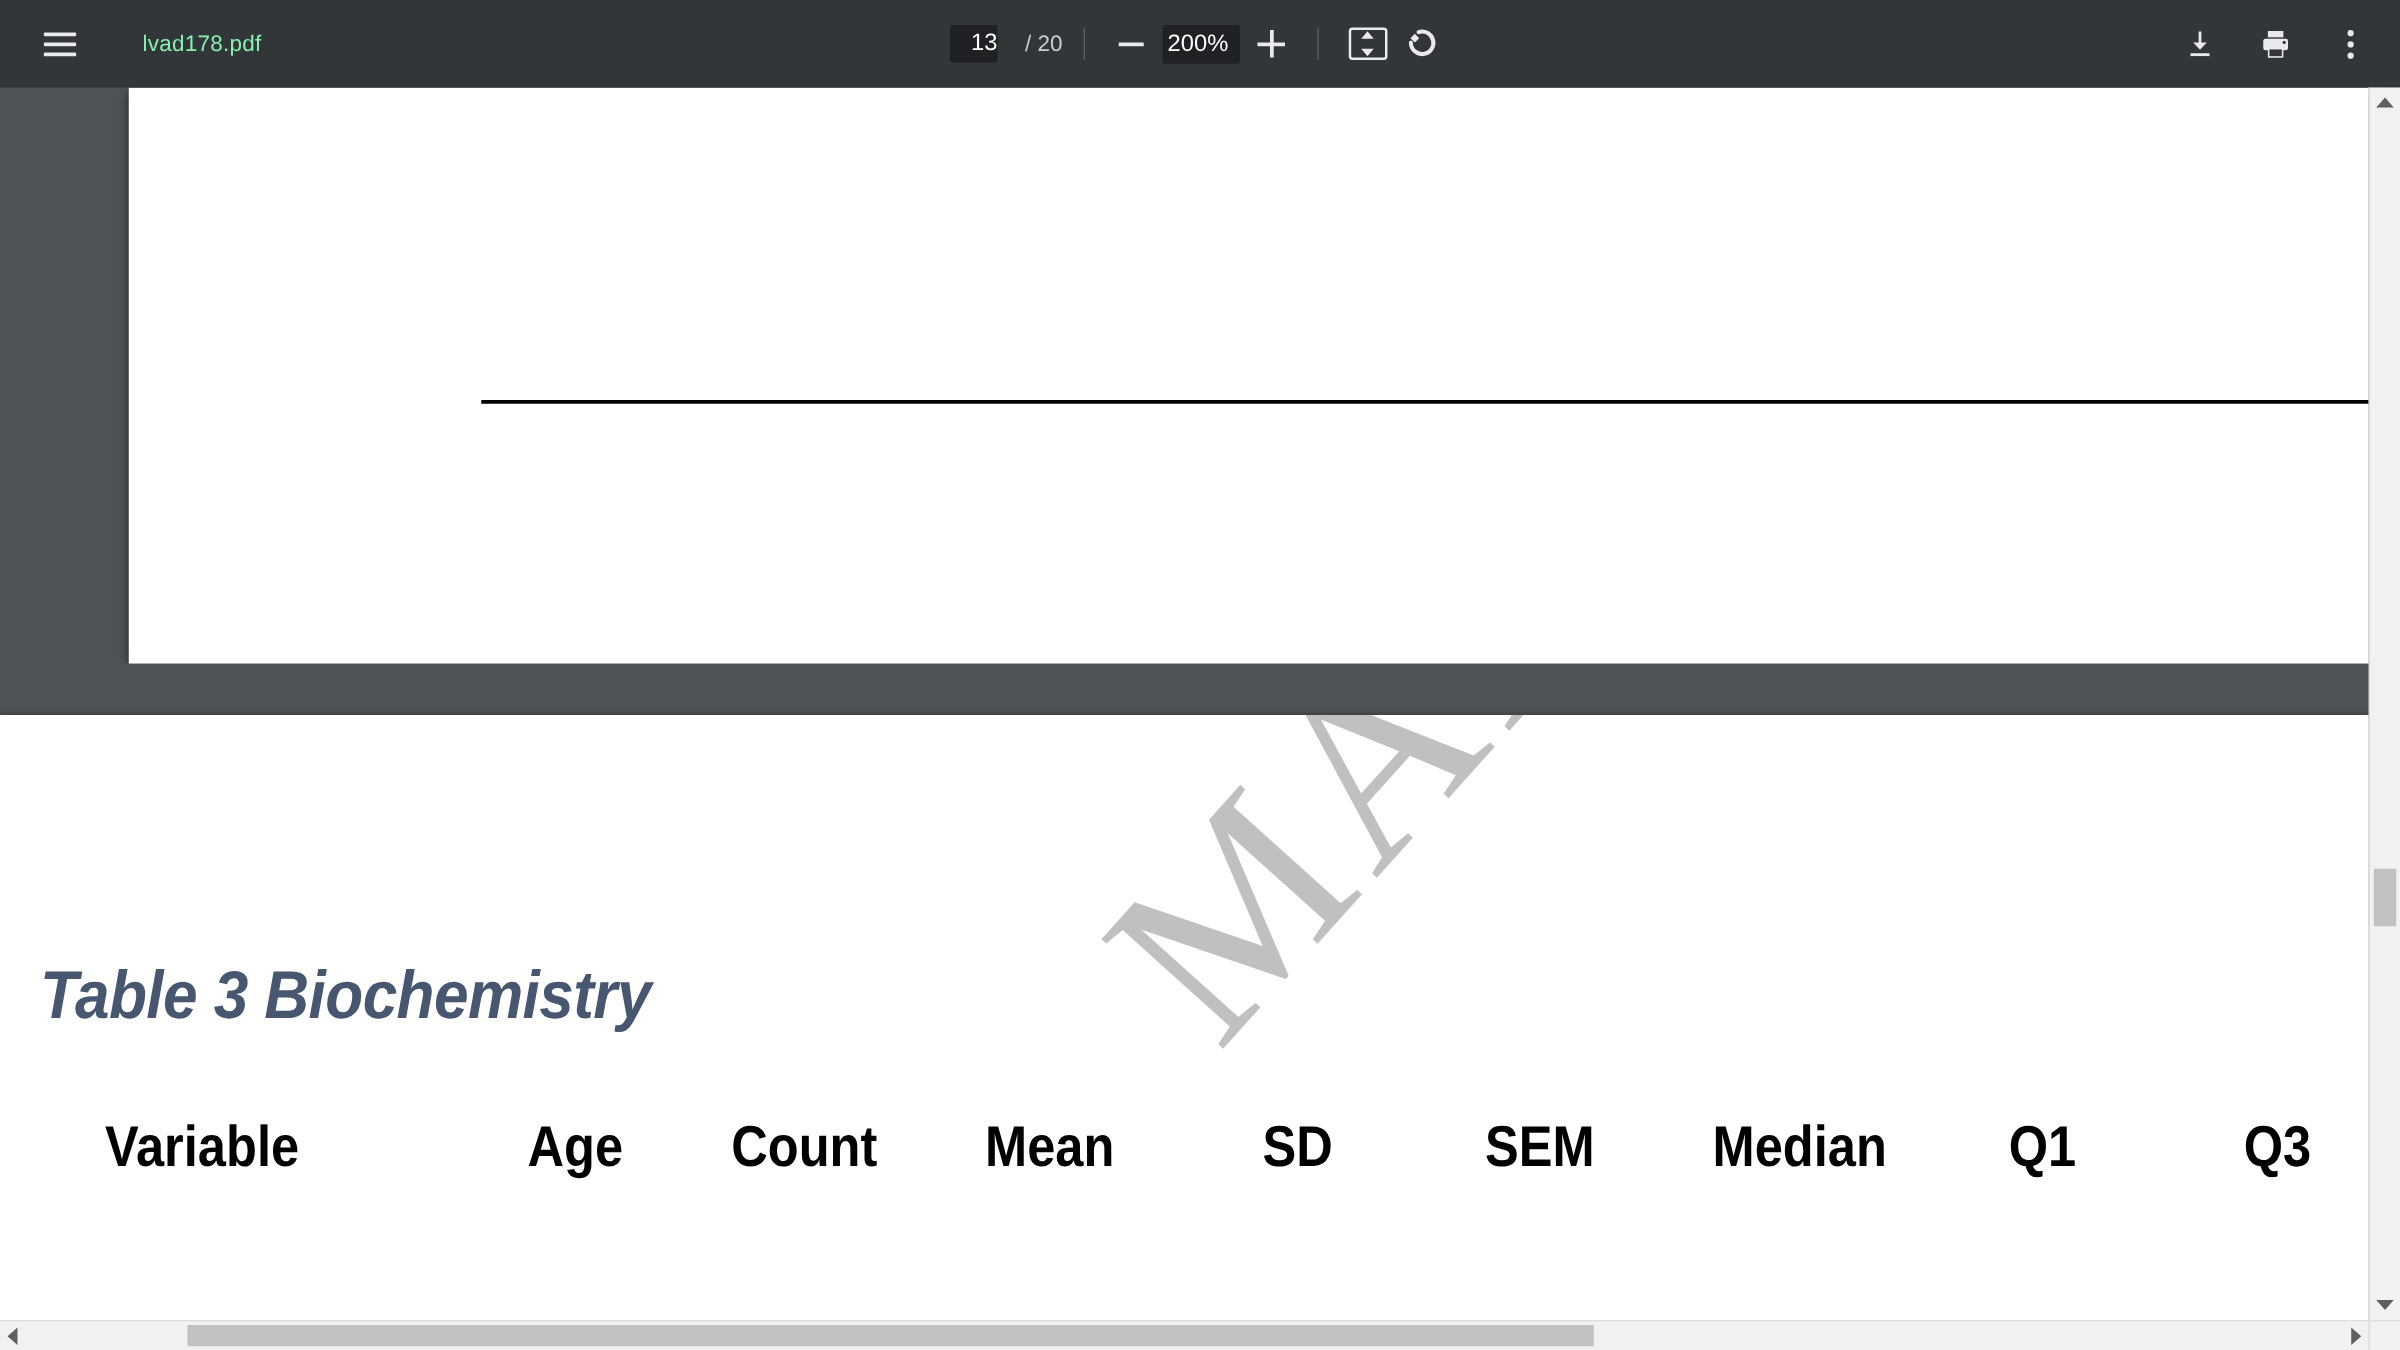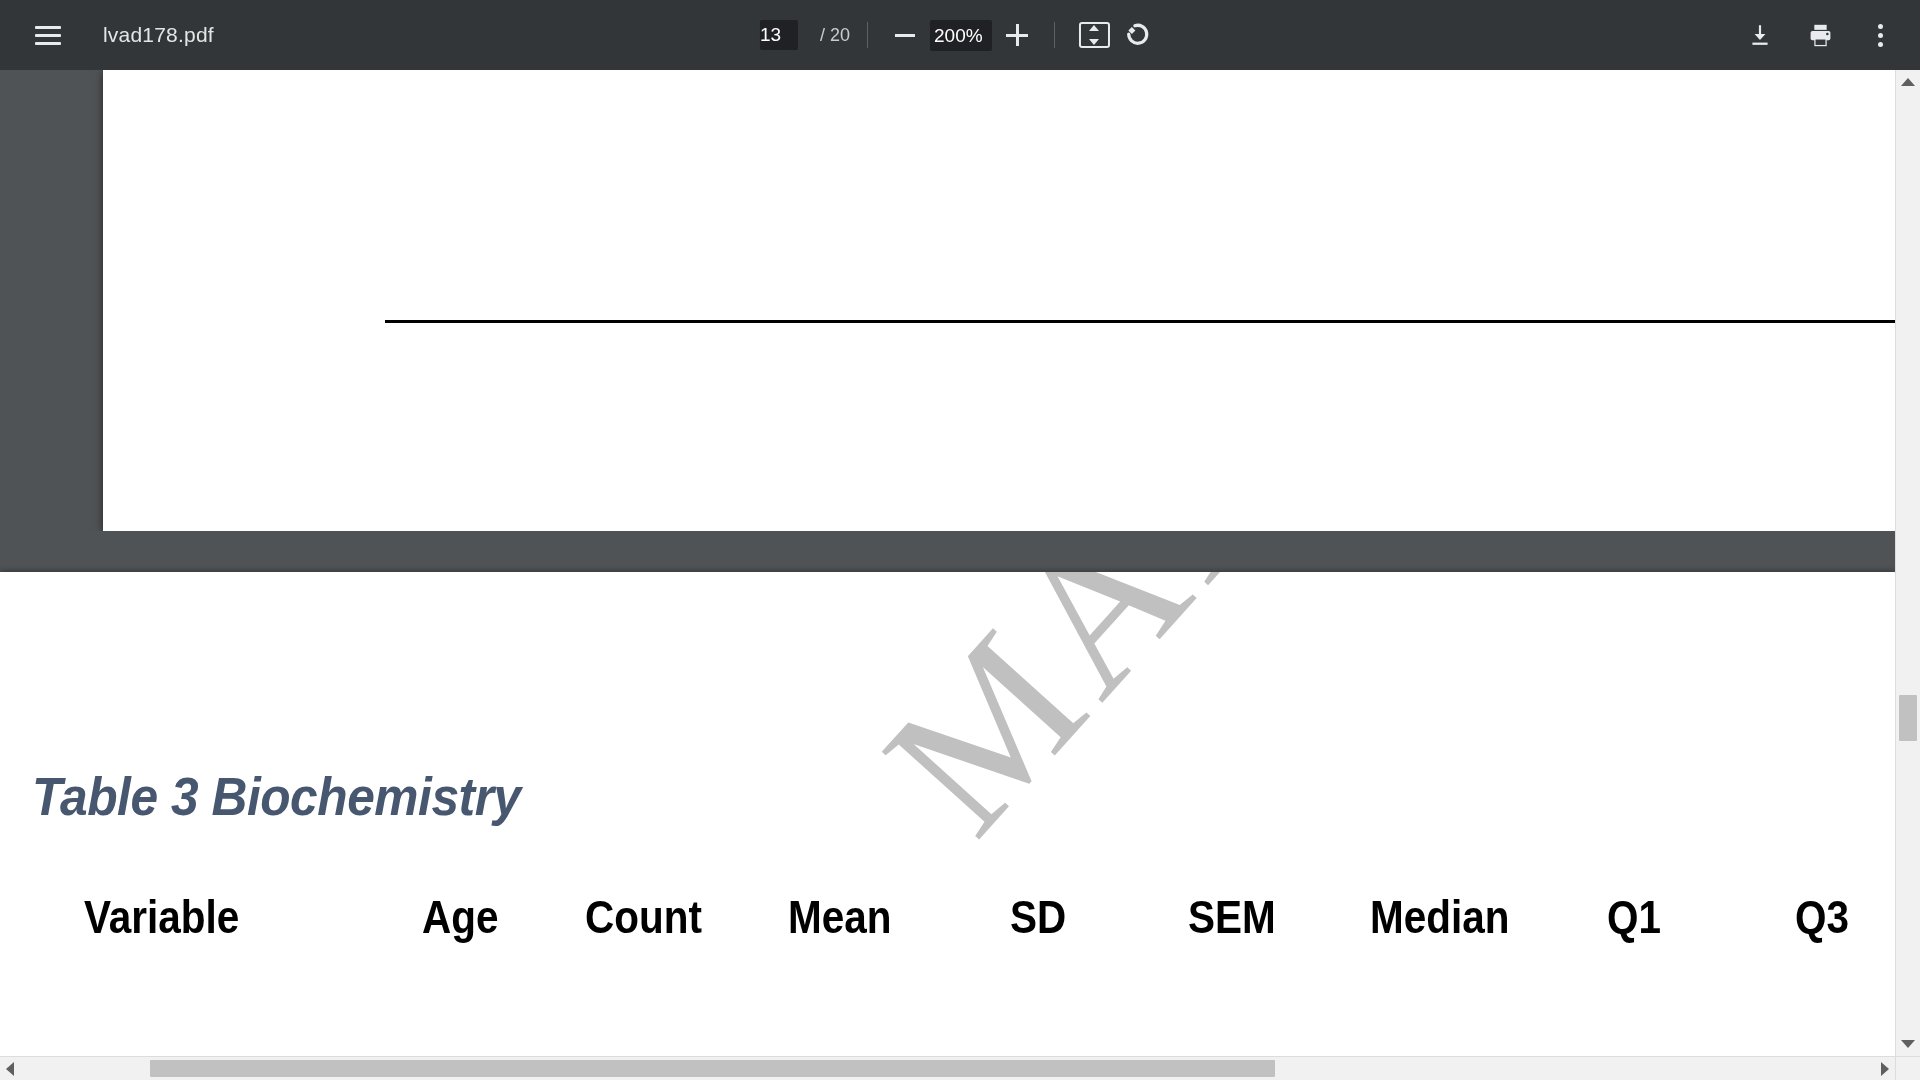--- a/index.html
+++ b/index.html
@@ -62,45 +62,45 @@
   }
   .hamburger span {
     display: block;
     height: 3px;
     width: 100%;
     background: #e8eaed;
     border-radius: 1px;
   }
 
   .file-title {
-    color: #e5e5e5;
-    font-size: 21px;
+    color: #86efac;
+    font-size: 18px;
     font-weight: 400;
-    margin-left: 33px;
+    margin-left: 44px;
     white-space: nowrap;
     letter-spacing: 0.2px;
   }
 
   .tb-center {
     position: absolute;
     left: 50%;
     transform: translateX(-50%);
     display: flex;
     align-items: center;
     height: 70px;
   }
 
   .page-box {
     background: #202124;
     color: #ffffff;
     font-size: 19px;
     width: 38px;
     height: 30px;
     line-height: 30px;
-    text-align: left;
+    text-align: right;
     border: none;
     border-radius: 2px;
     font-family: "Liberation Sans", sans-serif;
     padding: 0;
     outline: none;
   }
 
   .page-total {
     color: #c9ccce;
     font-size: 18px;

